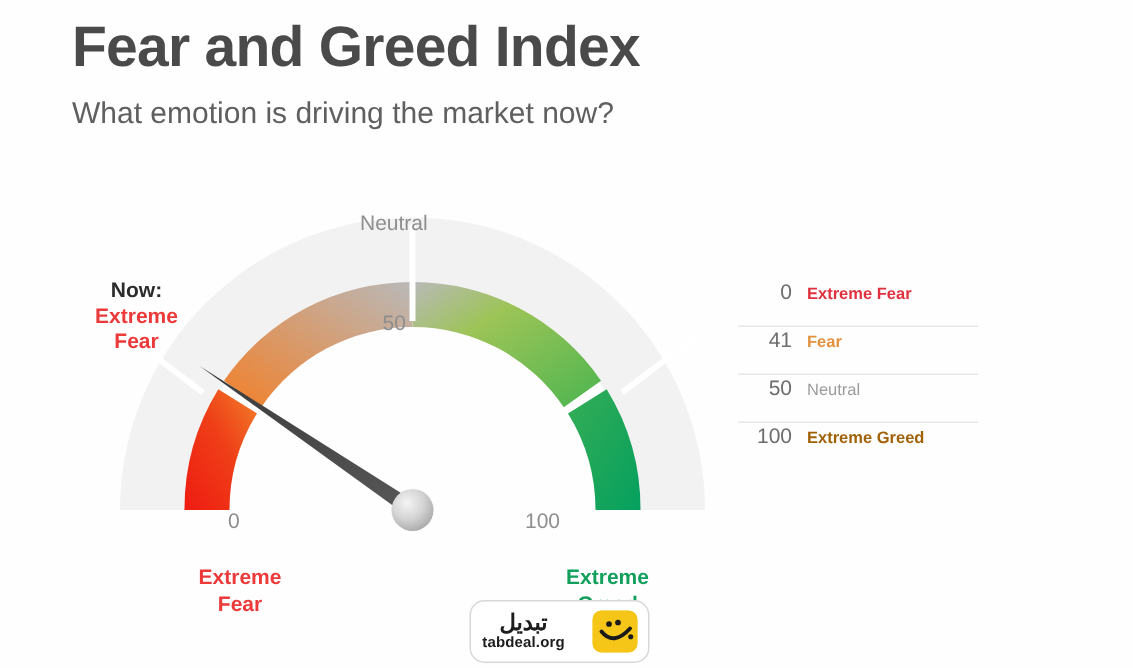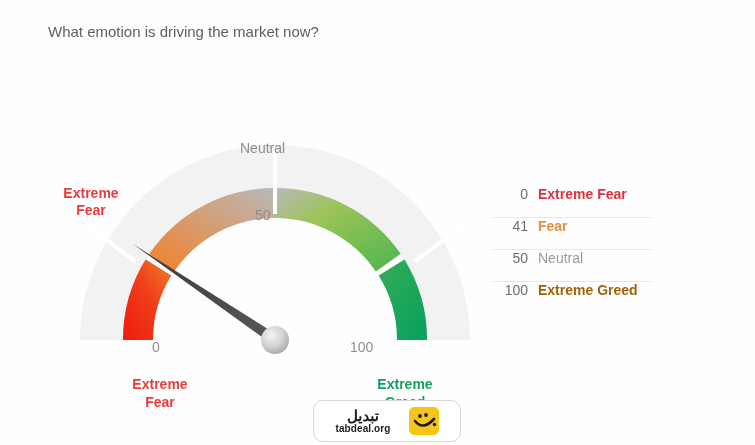--- a/index.html
+++ b/index.html
@@ -26,21 +26,21 @@
   #page-title {
     font-size: 38px;
     font-weight: bold;
     color: #4a4a4a;
     letter-spacing: -0.5px;
     line-height: 1.1;
     margin: 0;
     white-space: nowrap;
   }
   #page-subtitle {
-    font-size: 15px;
+    font-size: 20px;
     color: #5f5f5f;
     margin: 0;
     padding-top: 11px;
     white-space: nowrap;
   }
 
   
   #gauge-panel {
     position: absolute;
     left: 40px;
@@ -145,31 +145,31 @@
   .legend-row:last-child { border-bottom: none; }
   .legend-value {
     width: 36px;
     text-align: right;
     font-size: 14px;
     color: #6d6d6d;
     padding-right: 10px;
     flex: none;
   }
   .legend-label {
-    font-size: 14px;
+    font-size: 11px;
     font-weight: bold;
     white-space: nowrap;
   }
 
   
   #watermark {
     position: absolute;
     left: 313px;
     top: 400px;
-    width: 148px;
+    width: 120px;
     height: 42px;
     background: #ffffff;
     border: 1px solid #d8d8d8;
     border-radius: 10px;
     display: flex;
     align-items: center;
     justify-content: center;
     gap: 18px;
     box-sizing: border-box;
   }
@@ -196,20 +196,21 @@
     height: 28px;
     border-radius: 6px;
     background: #f5c518;
     flex: none;
   }
 </style>
 </head>
 <body>
 
 <div id="header">
+  <h1 id="page-title">Fear and Greed Index</h1>
   <p id="page-subtitle">What emotion is driving the market now?</p>
 </div>
 
 <div id="gauge-panel">
 
   <svg id="gauge-svg" width="470" height="300" viewBox="0 0 470 300">
     <defs>
       <linearGradient id="grad-fear" x1="0" y1="1" x2="1" y2="0">
         <stop offset="0%" stop-color="#ee1b11"></stop>
         <stop offset="55%" stop-color="#ef3f18"></stop>
@@ -269,20 +270,21 @@
       <circle cx="235" cy="210" r="14" fill="url(#grad-hub)"></circle>
     </g>
   </svg>
 
   <span class="gauge-text" id="gauge-label-neutral">Neutral</span>
   <span class="gauge-text" id="gauge-tick-50">50</span>
   <span class="gauge-text" id="gauge-tick-0">0</span>
   <span class="gauge-text" id="gauge-tick-100">100</span>
 
   <div class="gauge-text" id="now-indicator">
+    <span class="now-word">Now:</span>
     <span class="now-value">Extreme</span>
     <span class="now-value">Fear</span>
   </div>
 
   <div class="gauge-text" id="label-extreme-fear">
     <span class="lbl-line">Extreme</span>
     <span class="lbl-line">Fear</span>
   </div>
 
   <div class="gauge-text" id="label-extreme-greed">

